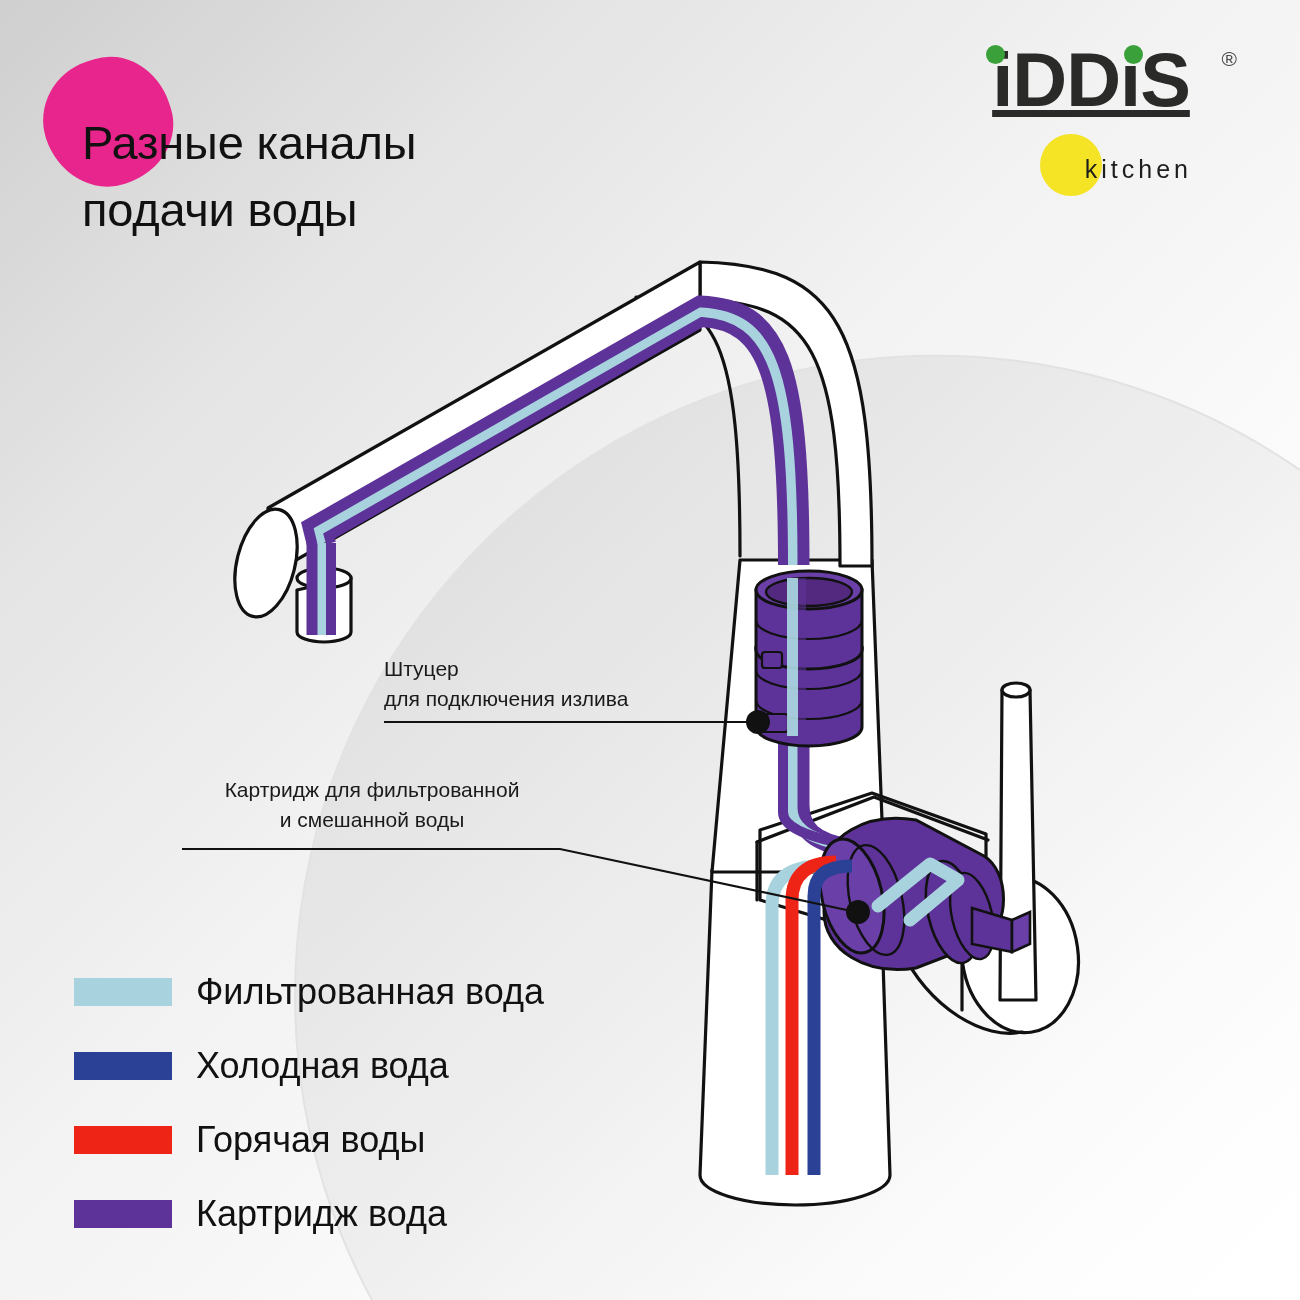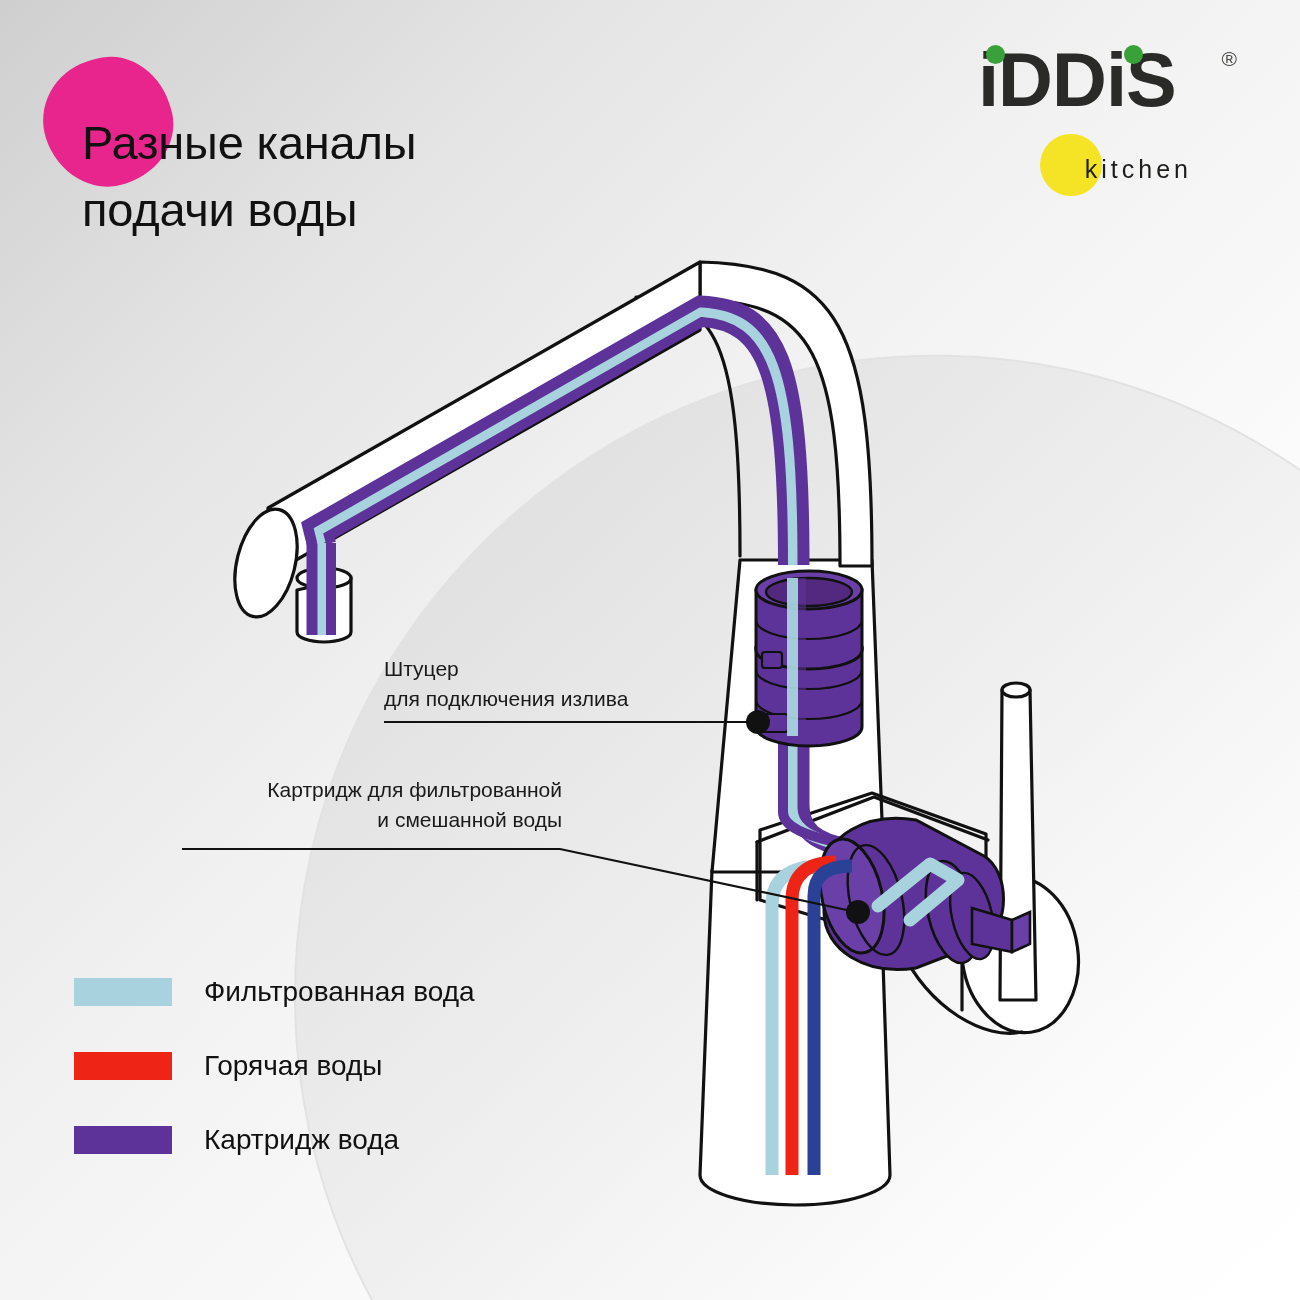--- a/index.html
+++ b/index.html
@@ -62,22 +62,23 @@
     width: 260px;
     height: 160px;
   }
   #logo-wordmark {
     position: relative;
     font-size: 76px;
     font-weight: 700;
     letter-spacing: -1px;
     color: #2a2a28;
     line-height: 1;
-    text-align: left;
+    text-align: center;
     padding-right: 34px;
+    text-decoration: underline;
   }
   .logo-dot {
     position: absolute;
     width: 19px;
     height: 19px;
     border-radius: 50%;
     background: #3aa03a;
   }
   #logo-dot-1 { left: 8px;  top: 3px; }
   #logo-dot-2 { left: 146px; top: 3px; }
@@ -125,42 +126,42 @@
 
   
   .callout {
     position: absolute;
     color: #1a1a1a;
     font-size: 21px;
     line-height: 1.42;
     white-space: pre-line;
   }
   #callout-1 { left: 384px; top: 654px; width: 330px; text-align: left; }
-  #callout-2 { left: 182px; top: 775px; width: 380px; text-align: right; }
+  #callout-2 { left: 182px; top: 775px; width: 380px; text-align: center; }
 
   
   #legend {
     position: absolute;
     left: 74px;
     top: 955px;
     width: 520px;
   }
   .legend-row {
     display: flex;
     align-items: center;
     height: 74px;
   }
   .legend-swatch {
     width: 98px;
     height: 28px;
     flex: 0 0 auto;
   }
   .legend-label {
-    margin-left: 32px;
-    font-size: 28px;
+    margin-left: 24px;
+    font-size: 36px;
     color: #111111;
     white-space: nowrap;
   }
 </style>
 </head>
 <body>
 
 <div id="stage">
 
   <svg id="bg-arc" viewBox="0 0 1300 1300" preserveAspectRatio="none" aria-hidden="true">
@@ -327,20 +328,24 @@
   <div class="callout" id="callout-2">Картридж для фильтрованной
 и смешанной воды</div>
 
   <div id="legend">
 
     <div class="legend-row">
       <span class="legend-swatch" style="background: rgb(168, 211, 222);"></span>
       <span class="legend-label">Фильтрованная вода</span>
     </div>
 
+    <div class="legend-row">
+      <span class="legend-swatch" style="background: rgb(43, 65, 150);"></span>
+      <span class="legend-label">Холодная вода</span>
+    </div>
 
     <div class="legend-row">
       <span class="legend-swatch" style="background: rgb(238, 36, 23);"></span>
       <span class="legend-label">Горячая воды</span>
     </div>
 
     <div class="legend-row">
       <span class="legend-swatch" style="background: rgb(94, 51, 153);"></span>
       <span class="legend-label">Картридж вода</span>
     </div>

